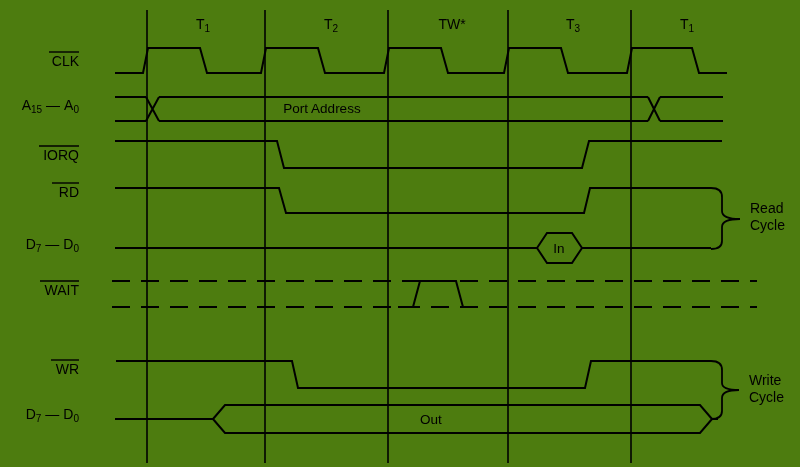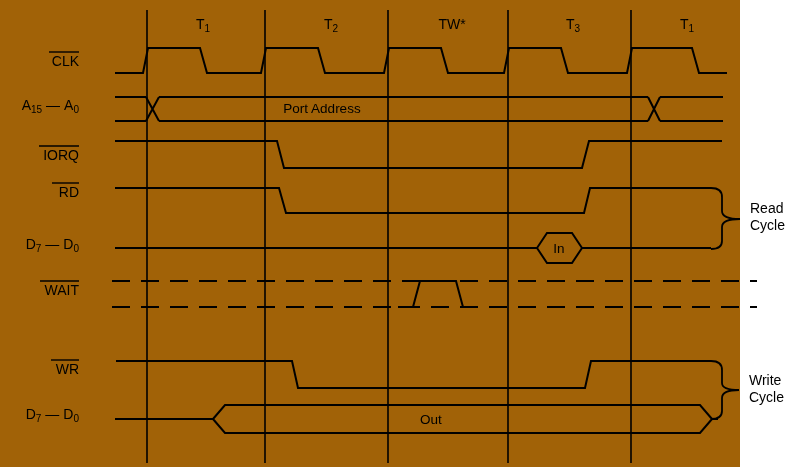--- a/index.html
+++ b/index.html
@@ -4,23 +4,23 @@
 <style>
   html, body {
     margin: 0;
     padding: 0;
     width: 800px;
     height: 467px;
     background: #ffffff;
     overflow: hidden;
   }
   #diagram-wrap {
-    width: 740px;
+    width: 800px;
     height: 467px;
-    background: #a16207;
+    background: #4d7c0f;
   }
   svg text {
     font-family: "Liberation Sans", sans-serif;
     fill: #000000;
   }
   .sig-label { font-size: 14px; }
   .sub { font-size: 10px; }
   .tstate { font-size: 14px; }
   .annot { font-size: 13.5px; }
   .cycle-label { font-size: 14px; }

